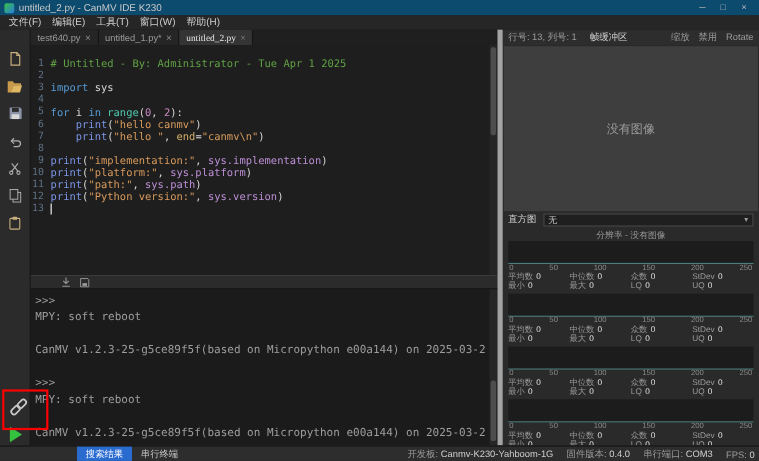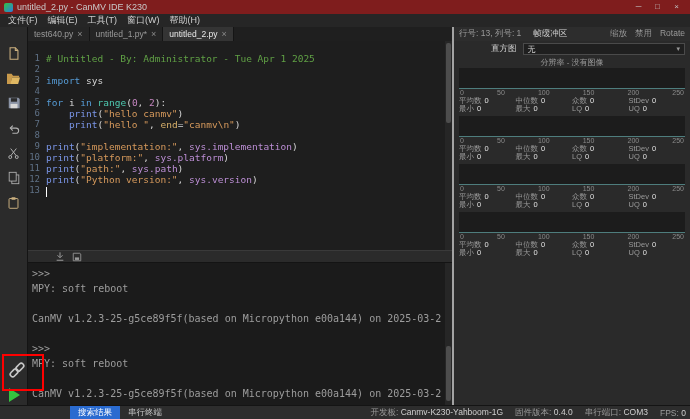--- a/index.html
+++ b/index.html
@@ -2,41 +2,41 @@
 <html><head>
 <meta charset="utf-8">
 <style>
   * { box-sizing: border-box; margin: 0; padding: 0; }
   html,body { width: 690px; height: 419px; overflow: hidden; }
   body { font-family: "Liberation Sans", sans-serif; background: #1e1e1e; color: #d4d4d4; position: relative; }
 
   .window { position: absolute; inset: 0; }
 
   
-  .titlebar { height: 14px; background: #7f1d1d; display: flex; align-items: center; padding: 0 4px; font-size: 9px; color: #c8c8c8; }
+  .titlebar { height: 14px; background: #0c4a6e; display: flex; align-items: center; padding: 0 4px; font-size: 9px; color: #c8c8c8; }
   .app-icon { width: 9px; height: 9px; border-radius: 2px; background: linear-gradient(135deg,#35c23f 0%, #2a7de1 100%); margin-right: 4px; flex: none; }
   .title-text { white-space: nowrap; }
   .win-controls { margin-left: auto; display: flex; }
   .win-btn { width: 19px; text-align: center; font-size: 8px; color: #c0c0c0; line-height: 14px; }
 
   
   .menubar { height: 13px; background: #262626; display: flex; align-items: center; font-size: 9px; color: #cfcfcf; padding-left: 3px; }
   .menu-item { padding: 0 5px; white-space: nowrap; }
 
   
   .main { position: absolute; top: 27px; left: 0; right: 0; bottom: 14px; display: flex; }
 
   .ltoolbar { width: 28px; background: #2b2b2b; border-right: 1px solid #141414; flex: none; padding-top: 14px; }
   .ltb-icon { width: 18px; height: 18px; margin: 3px auto 7px auto; display: flex; align-items: center; justify-content: center; }
 
   .center { width: 424px; flex: none; display: flex; flex-direction: column; background: #1e1e1e; position: relative; }
 
   .tabbar { height: 14px; background: #1f1f1f; display: flex; font-size: 8.5px; flex: none; }
   .tab { display: flex; align-items: center; gap: 4px; padding: 0 6px; background: #252525; color: #9a9a9a; border-right: 1px solid #151515; white-space: nowrap; }
-  .tab.active { background: #343434; color: #e8e8e8; }
+  .tab.active { background: #343434; color: #e8e8e8; font-family: Liberation Serif, serif; }
   .tab-close { color: #8a8a8a; font-size: 9px; }
 
   .editor { height: 209px; flex: none; position: relative; font-family: "DejaVu Sans Mono", monospace; font-size: 9.5px; line-height: 11px; padding-top: 12px; overflow: hidden; background: #1e1e1e; }
   .code-line { display: flex; height: 11px; }
   .ln { width: 18px; flex: none; text-align: right; padding-right: 6px; color: #5f7186; font-size: 9px; }
   .code { white-space: pre; }
   .tok-comment { color: #60a145; }
   .tok-kw { color: #569cd6; }
   .tok-builtin { color: #4ec9b0; text-align: center; }
   .tok-func { color: #7b96e8; }
@@ -50,26 +50,26 @@
   .vscroll { position: absolute; right: 0; top: 0; bottom: 0; width: 7px; background: #262626; }
   .vscroll .thumb { position: absolute; left: 1px; right: 1px; background: #4d4d4d; border-radius: 2px; }
 
   .term-toolbar { height: 13px; flex: none; background: #2b2b2b; border-top: 1px solid #3a3a3a; border-bottom: 1px solid #141414; display: flex; align-items: center; gap: 5px; padding-left: 26px; }
   .tt-icon { width: 12px; height: 11px; display: flex; align-items: center; justify-content: center; }
 
   .term { flex: 1; background: #1b1b1b; font-family: "DejaVu Sans Mono", monospace; font-size: 10px; line-height: 15px; color: #9d9d9d; padding: 3px 8px 0 4px; position: relative; overflow: hidden; }
   .term-line { white-space: nowrap; overflow: hidden; }
 
   
-  .right { flex: 1; background: #2a2a2a; border-left: 2px solid #a3a3a3; display: flex; flex-direction: column; overflow: hidden; }
+  .right { flex: 1; background: #2a2a2a; border-left: 5px solid #a3a3a3; display: flex; flex-direction: column; overflow: hidden; }
   .rp-header { height: 14px; flex: none; display: flex; align-items: center; gap: 12px; padding: 0 5px; font-size: 8.5px; color: #9a9a9a; background: #2d2d2d; white-space: nowrap; }
   .fb-title { color: #d6d6d6; }
   .fb-controls { margin-left: auto; display: flex; gap: 8px; color: #9a9a9a; }
   .fb-area { height: 150px; flex: none; margin: 1px 1px 0 1px; background: #3e3e3e; display: flex; align-items: center; justify-content: center; color: #9a9a9a; font-size: 11px; }
-  .hist-header { height: 16px; flex: none; display: flex; align-items: center; gap: 6px; padding: 0 5px; font-size: 8.5px; color: #d0d0d0; margin-left: 32px; }
+  .hist-header { height: 16px; flex: none; display: flex; align-items: center; gap: 6px; padding: 0 5px; font-size: 8.5px; color: #d0d0d0; }
   .hist-combo { flex: 1; height: 12px; background: #1f1f1f; border: 1px solid #4a4a4a; display: flex; align-items: center; padding: 0 4px; font-size: 8px; color: #cfcfcf; }
   .combo-arrow { margin-left: auto; font-size: 7px; color: #9a9a9a; }
   .hist-sub { height: 11px; flex: none; text-align: center; font-size: 8px; color: #9a9a9a; }
   .hist-channels { flex: 1; overflow: hidden; padding: 0 5px; }
   .hchan { margin-bottom: 3px; }
   .hplot { height: 21px; background: #1c1c1c; border-bottom: 1px solid #4e7d7d; }
   .hticks { display: flex; justify-content: space-between; height: 8px; line-height: 8px; font-size: 7px; color: #8a8a8a; padding: 0 1px; }
   .hstats { display: flex; height: 8px; line-height: 8px; font-size: 7.5px; }
   .hstat { flex: 1; display: flex; gap: 3px; }
   .hstat .lab { color: #9a9a9a; }
@@ -274,20 +274,23 @@
       <div class="rp-header">
         <span>行号: 13, 列号: 1</span>
         <span class="fb-title">帧缓冲区</span>
         <div class="fb-controls">
             <span class="fb-control">缩放</span>
             <span class="fb-control">禁用</span>
             <span class="fb-control">Rotate</span>
           </div>
       </div>
 
+      <div class="fb-area">
+        <span>没有图像</span>
+      </div>
 
       <div class="hist-header">
         <span>直方图</span>
         <div class="hist-combo">
           <span>无</span>
           <span class="combo-arrow">▾</span>
         </div>
       </div>
 
       <div class="hist-sub">分辨率 - 没有图像</div>

